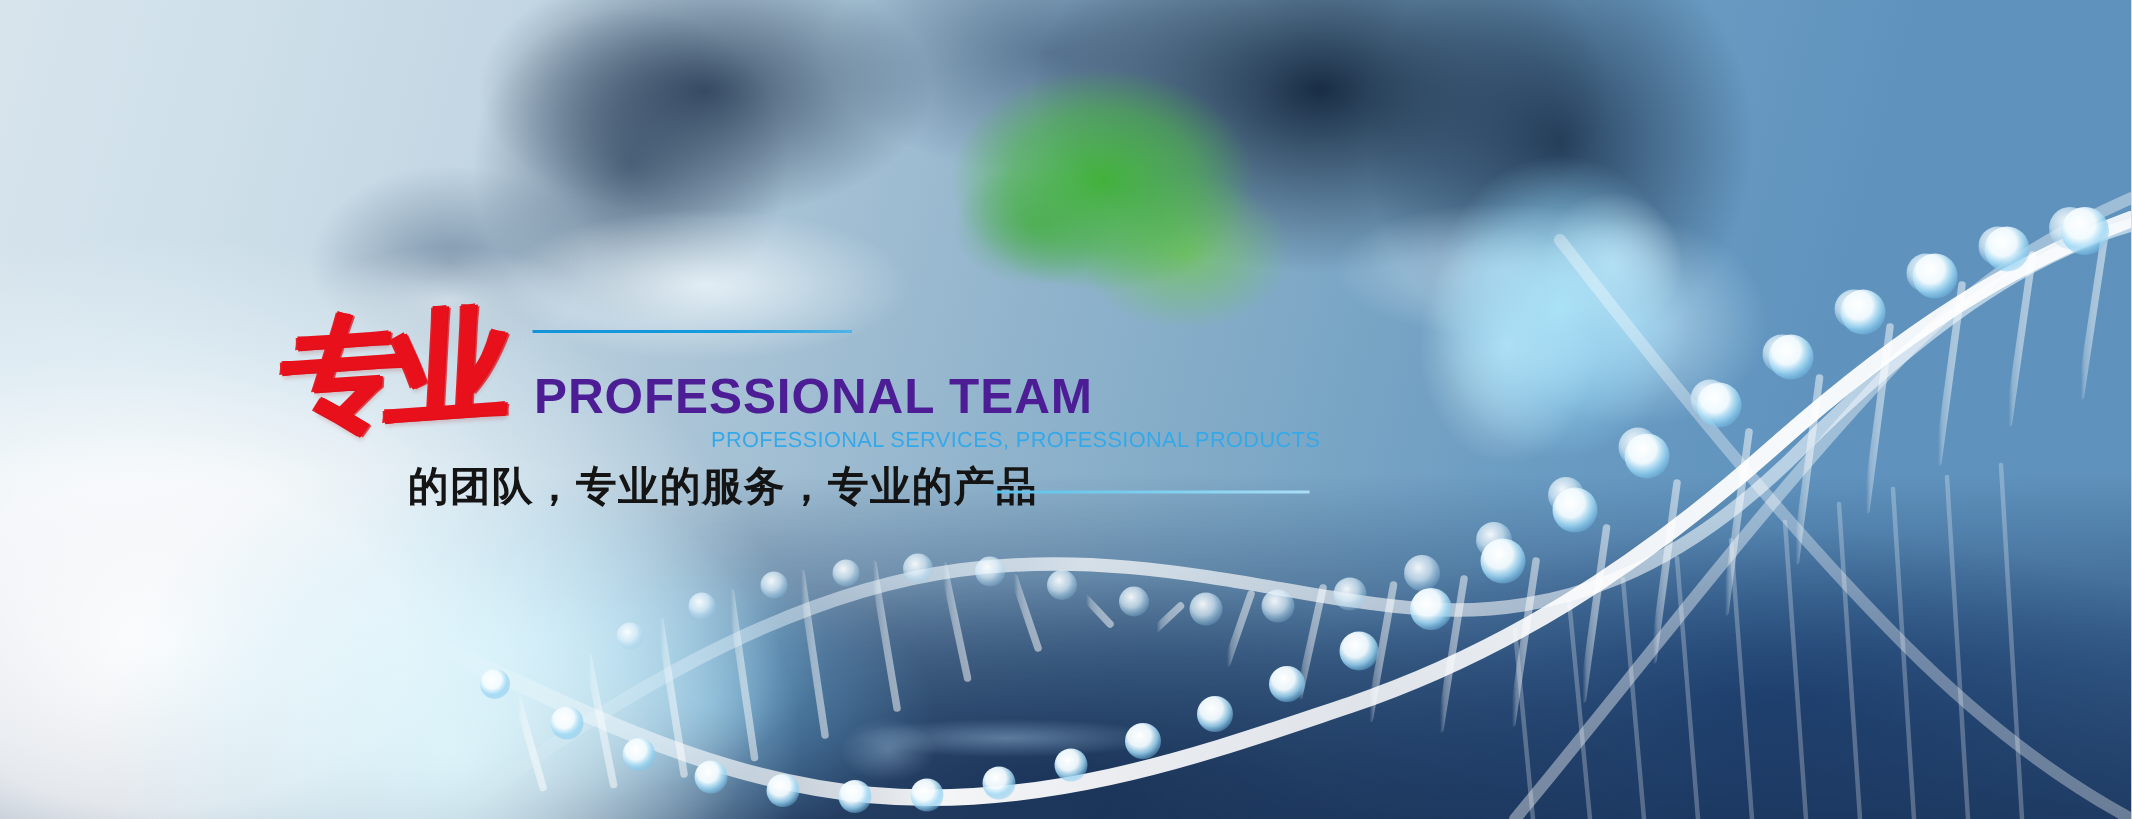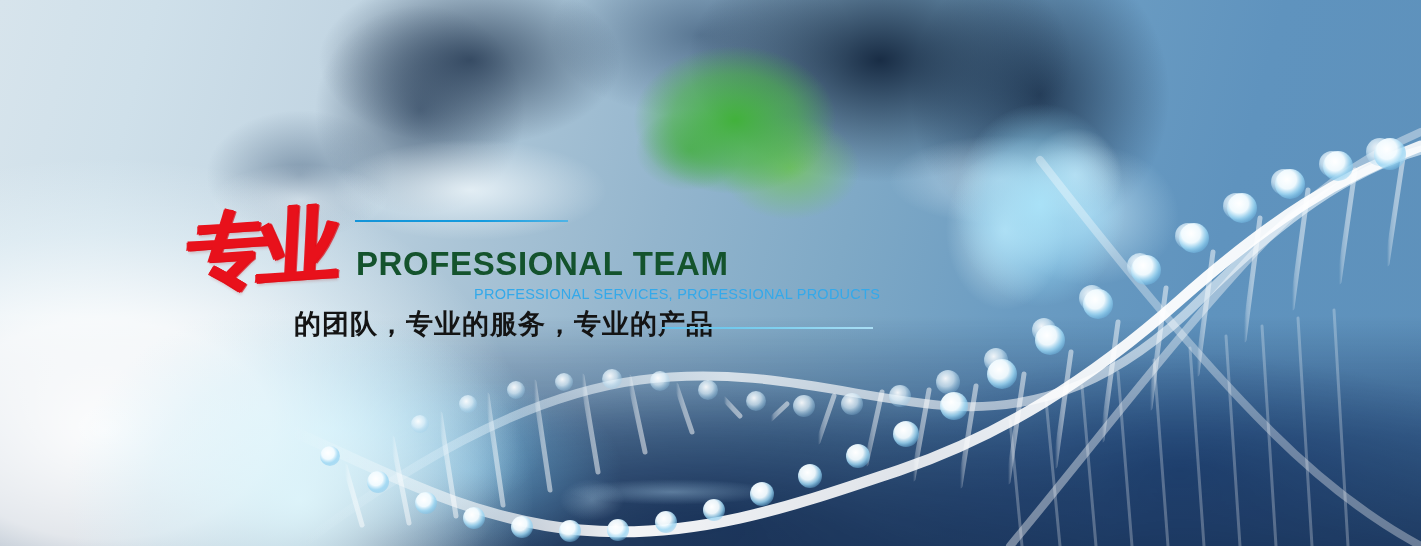--- a/index.html
+++ b/index.html
@@ -149,21 +149,21 @@
     width:213px; height:2px;
     background:linear-gradient(to right,#1494d8 0%,#149bdf 60%,#4fb4e6 100%);
   }
 
   .title {
     position:absolute;
     left:356px; top:245px;
     font-size:33px;
     font-weight:bold;
     letter-spacing:0.6px;
-    color:#14532d;
+    color:#4c1d95;
     white-space:nowrap;
     pointer-events:auto;
   }
 
   .subtitle {
     position:absolute;
     left:474px; top:286px;
     font-size:14.5px;
     font-weight:normal;
     letter-spacing:0.25px;
@@ -176,21 +176,20 @@
   .cn-line {
     position:absolute;
     left:272px; top:306px;
     font-family:"DejaVu Sans", sans-serif;
     font-size:27px;
     font-weight:bold;
     letter-spacing:1px;
     color:#141414;
     white-space:nowrap;
     pointer-events:auto;
-    margin-left:22px;
   }
 
   .rule-bottom {
     position:absolute;
     left:662px; top:327px;
     width:211px; height:2px;
     background:linear-gradient(to right,#5fc0ea 0%,#7fd0ef 55%,#a9def5 100%);
   }
 </style>
 </head>

